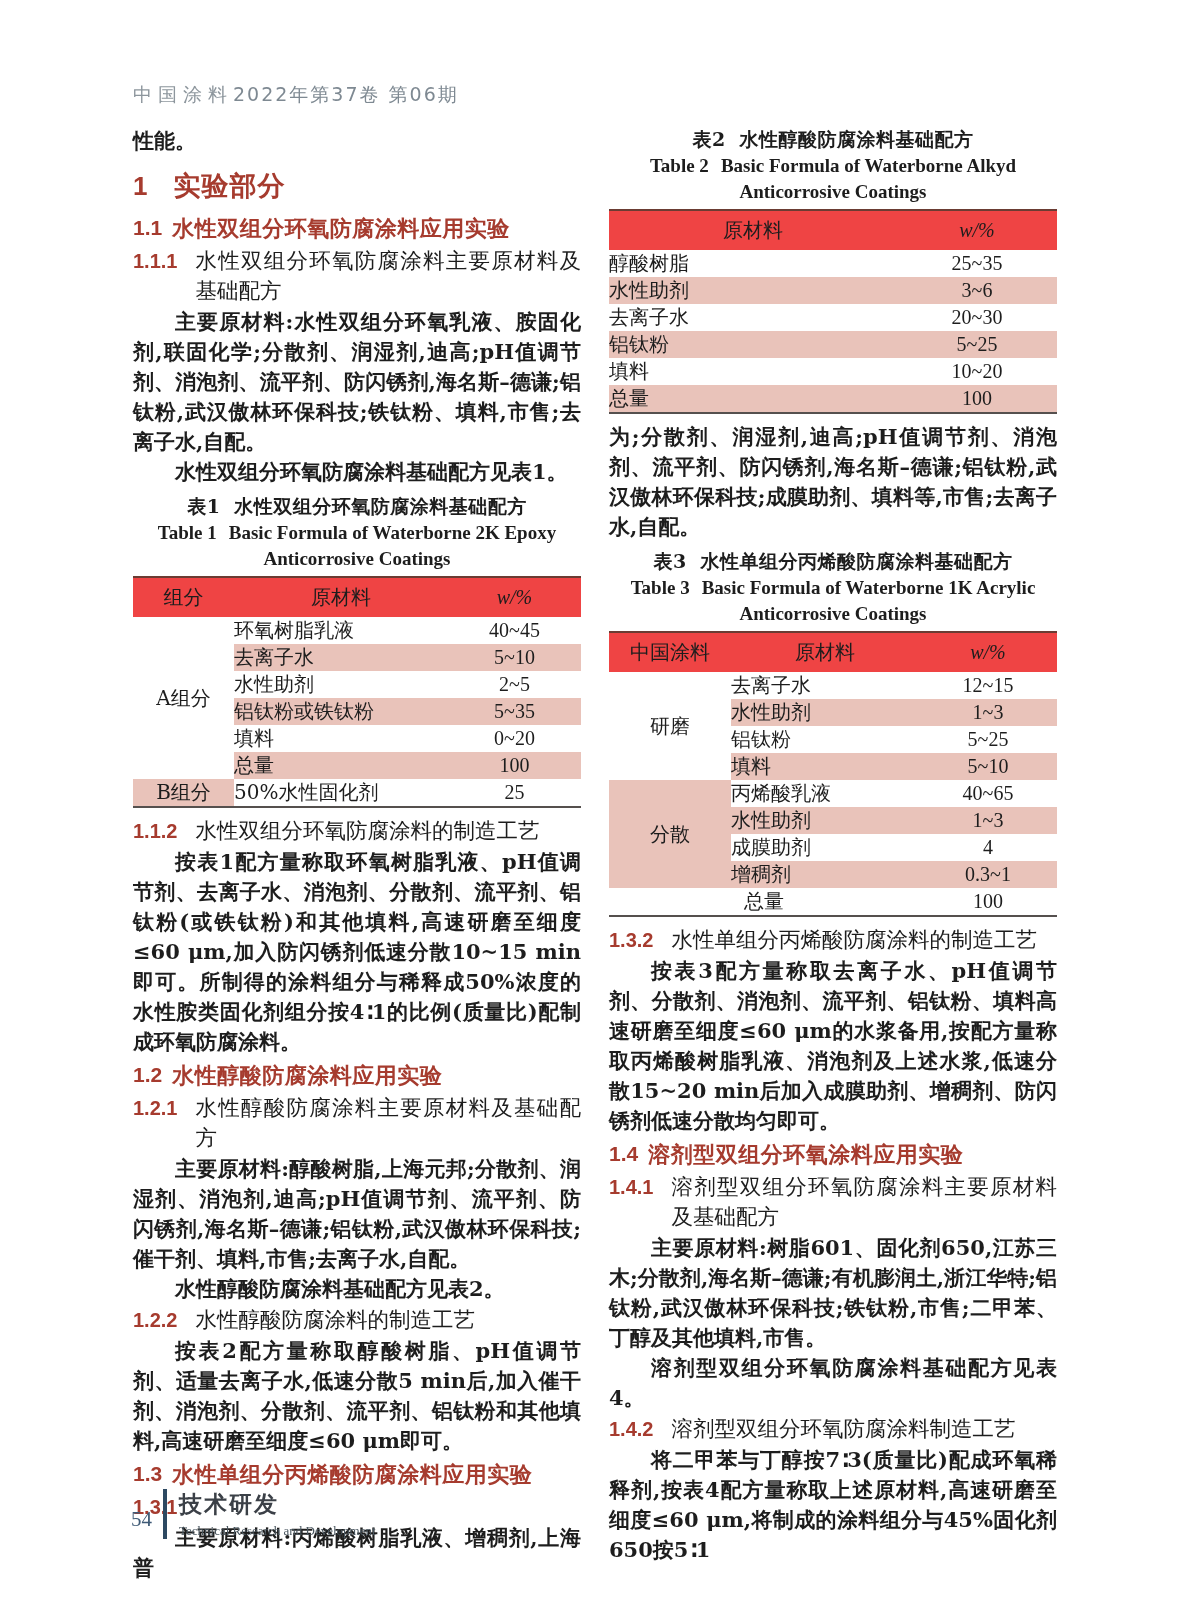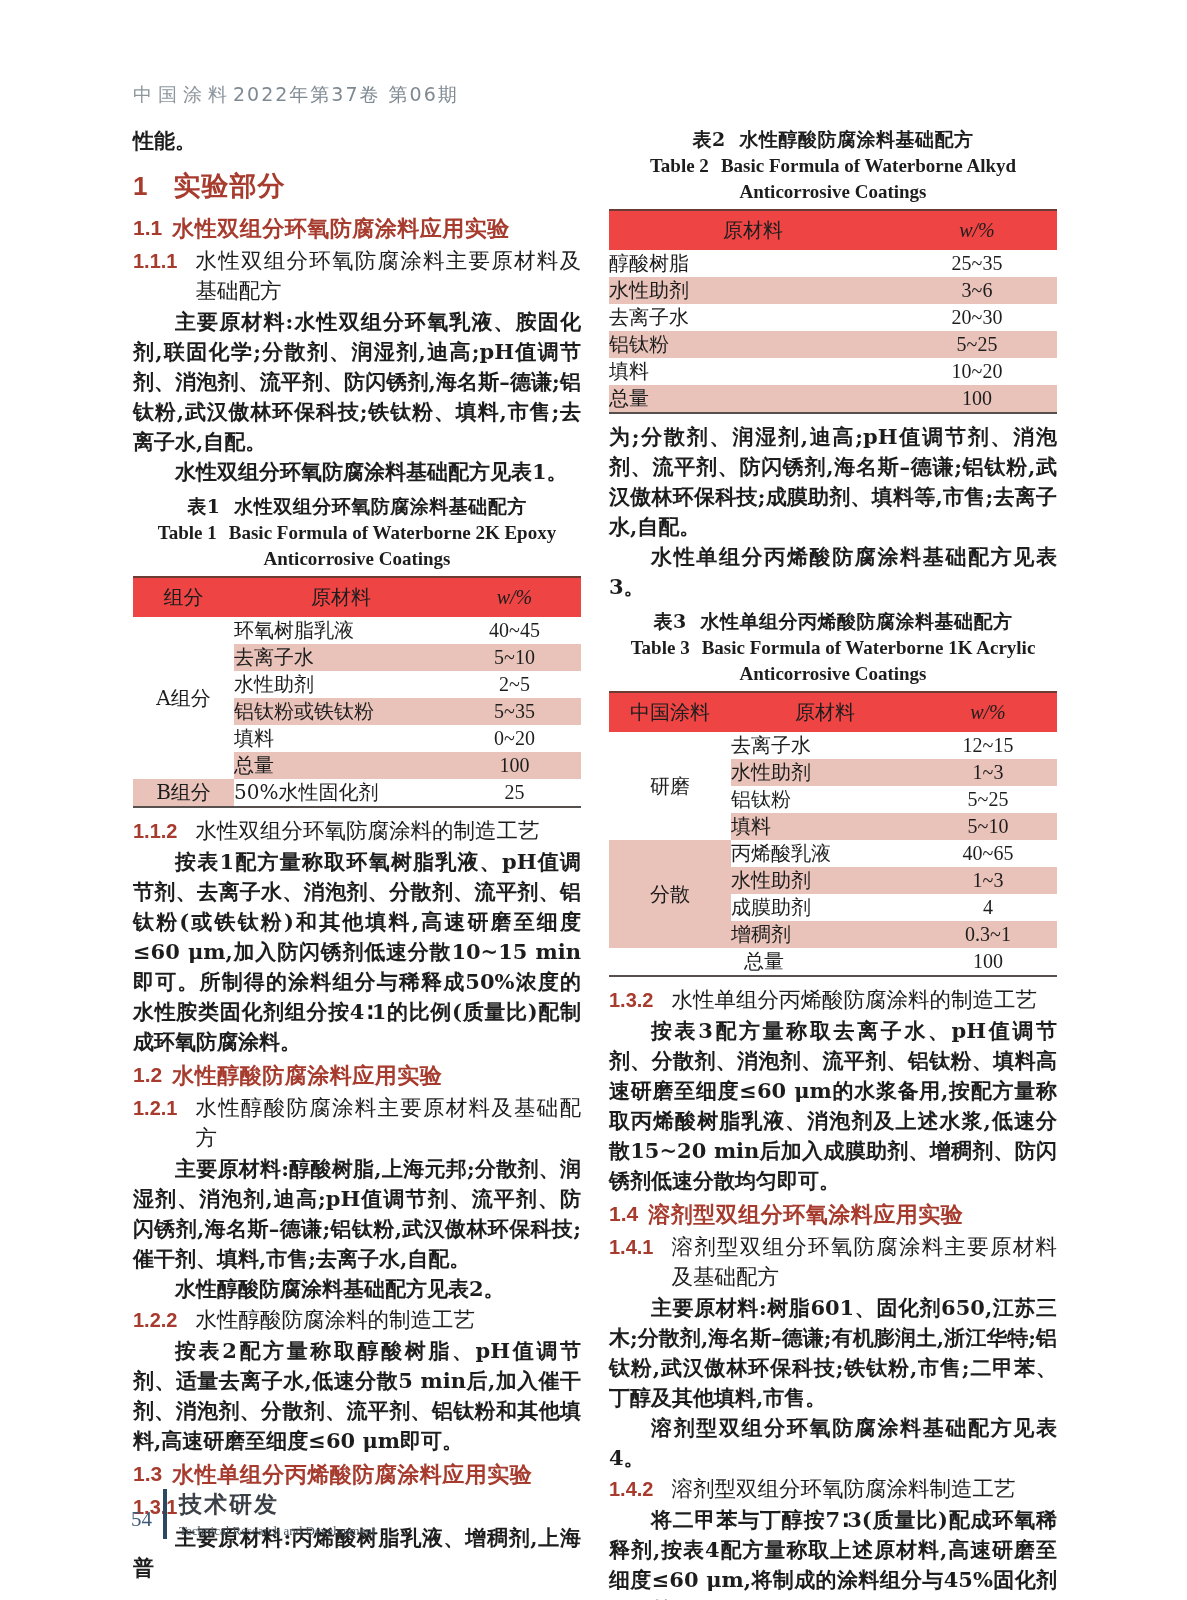--- a/index.html
+++ b/index.html
@@ -211,21 +211,20 @@
           </tr>
           <tr>
             <td class="mat alt">总量</td>
             <td class="val alt">100</td>
           </tr>
         </tbody>
           </table>
       </div>
 
       <div class="para">为;分散剂、润湿剂,迪高;pH值调节剂、消泡剂、流平剂、防闪锈剂,海名斯–德谦;铝钛粉,武汉傲林环保科技;成膜助剂、填料等,市售;去离子水,自配。</div>
-      <div class="para indent">水性单组分丙烯酸防腐涂料基础配方见表3。</div>
 
       <div class="tblock">
         <div class="tcap-cn">
           <span class="cap-label">表3</span><span>水性单组分丙烯酸防腐涂料基础配方</span>
         </div>
         <div class="tcap-en">
           <span class="cap-label">Table 3</span><span>Basic Formula of Waterborne 1K Acrylic</span>
         </div>
         <div class="tcap-en">Anticorrosive Coatings</div>
         <table class="ftable">

